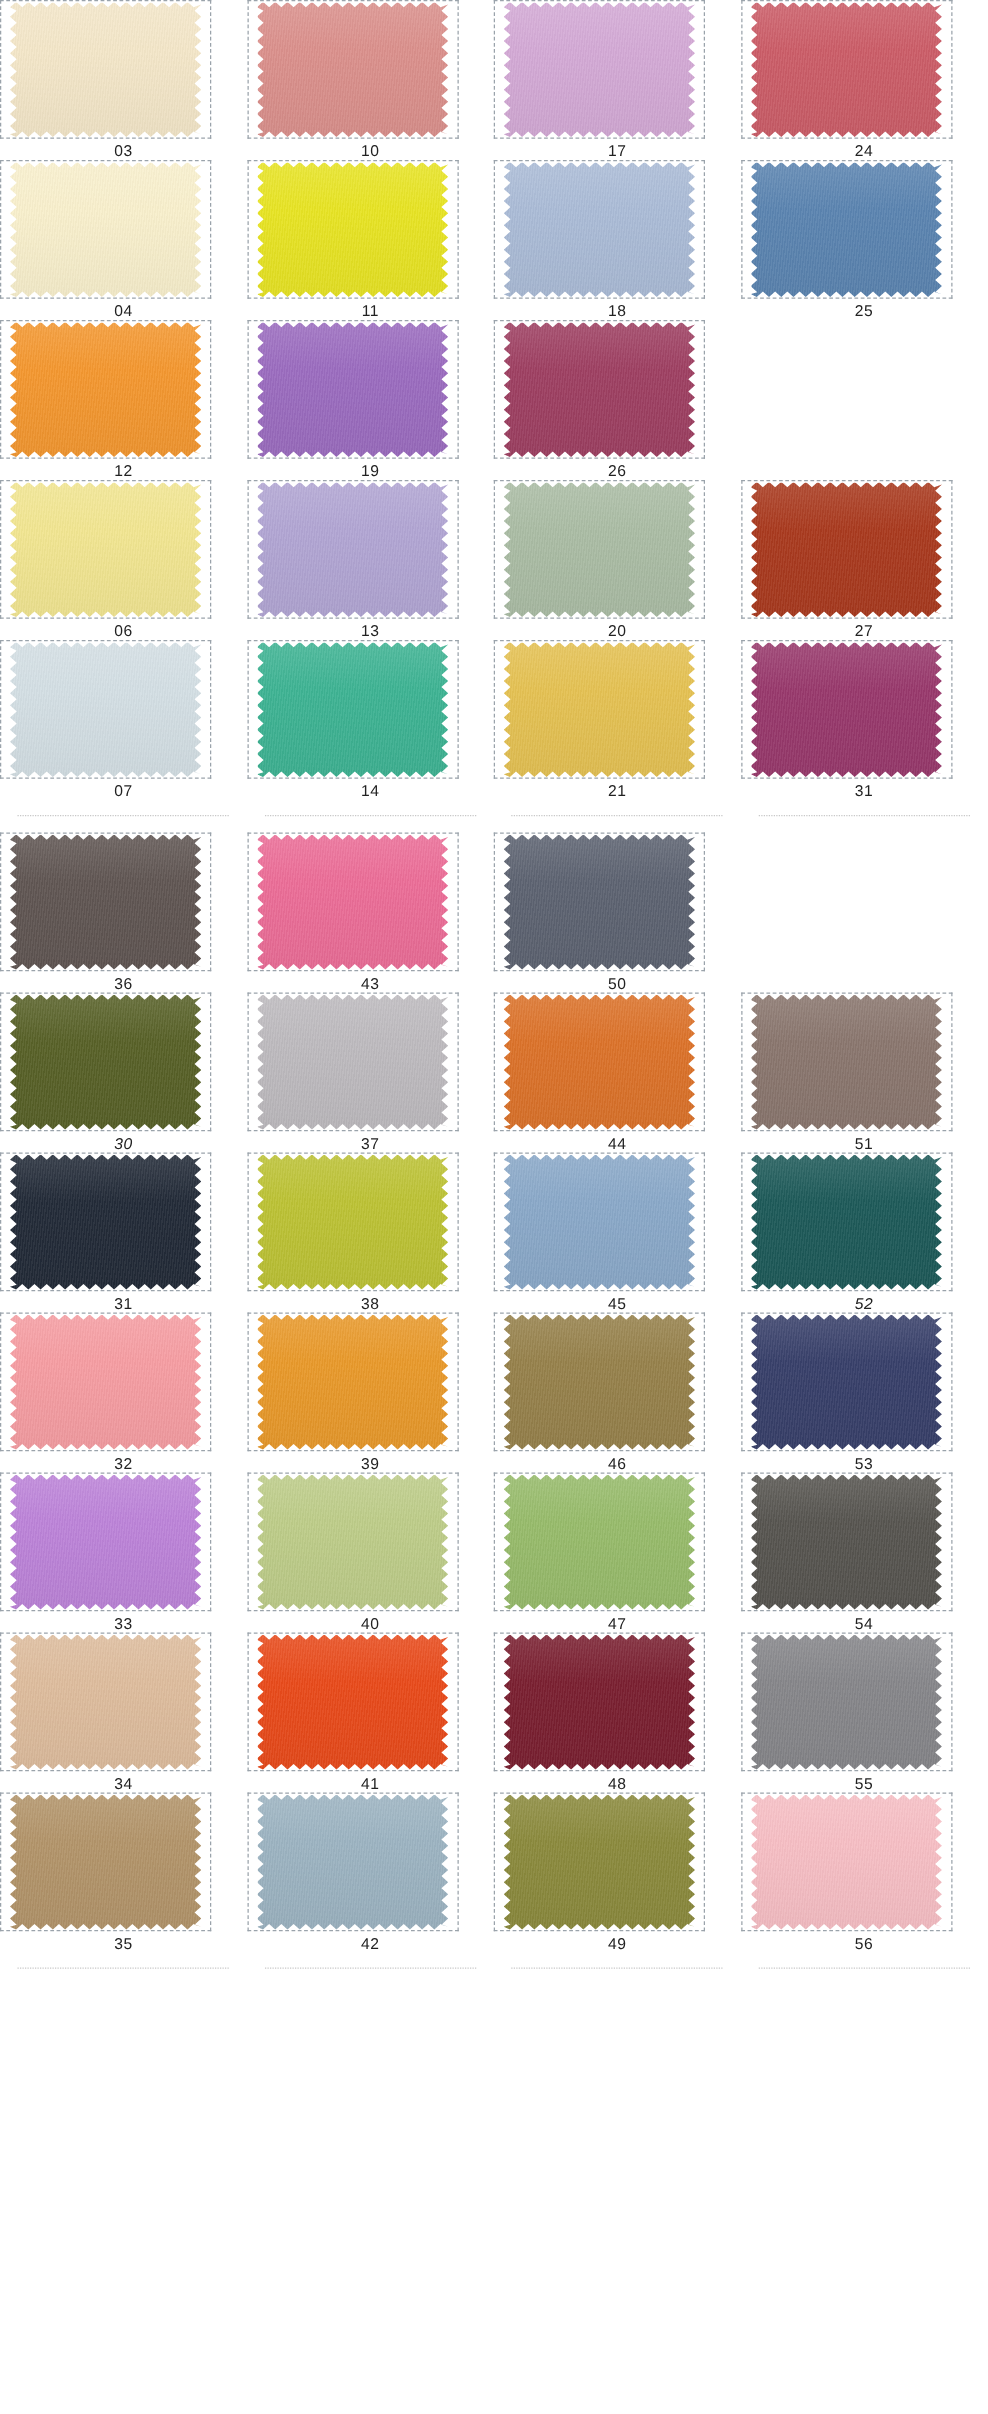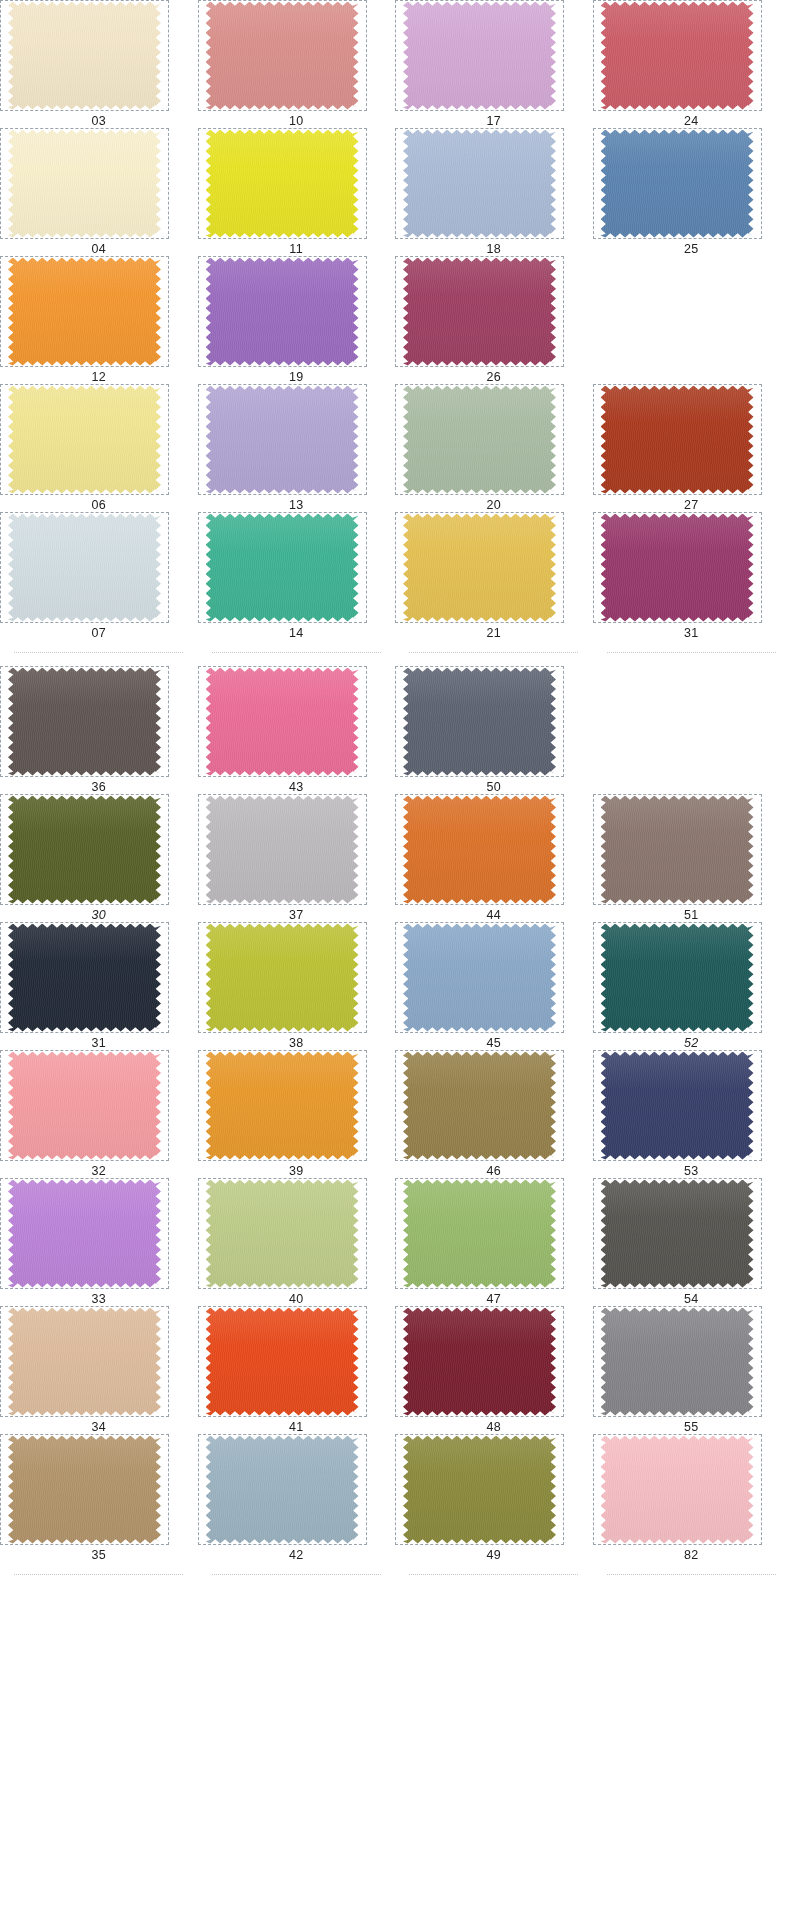--- a/index.html
+++ b/index.html
@@ -609,21 +609,21 @@
           <div class="label" style="color: rgb(34, 34, 34);">49</div>
         </div>
         <div class="cell">
           <div class="swatch-frame" style="border-color: rgb(154, 163, 171);">
             <div class="swatch-clip">
               <div class="swatch" style="background-color: rgb(246, 190, 196);">
                 <div class="tex"></div>
               </div>
             </div>
           </div>
-          <div class="label" style="color: rgb(34, 34, 34);">82</div>
+          <div class="label" style="color: rgb(34, 34, 34);">56</div>
         </div>
       </div>
     </div>
     <div class="group-divider">
       <div class="seg" style="left: 14px; width: 169px; border-top-color: rgb(200, 200, 200);"></div>
       <div class="seg" style="left: 211.5px; width: 169px; border-top-color: rgb(200, 200, 200);"></div>
       <div class="seg" style="left: 409px; width: 169px; border-top-color: rgb(200, 200, 200);"></div>
       <div class="seg" style="left: 606.5px; width: 169px; border-top-color: rgb(200, 200, 200);"></div>
     </div>
   </div>

